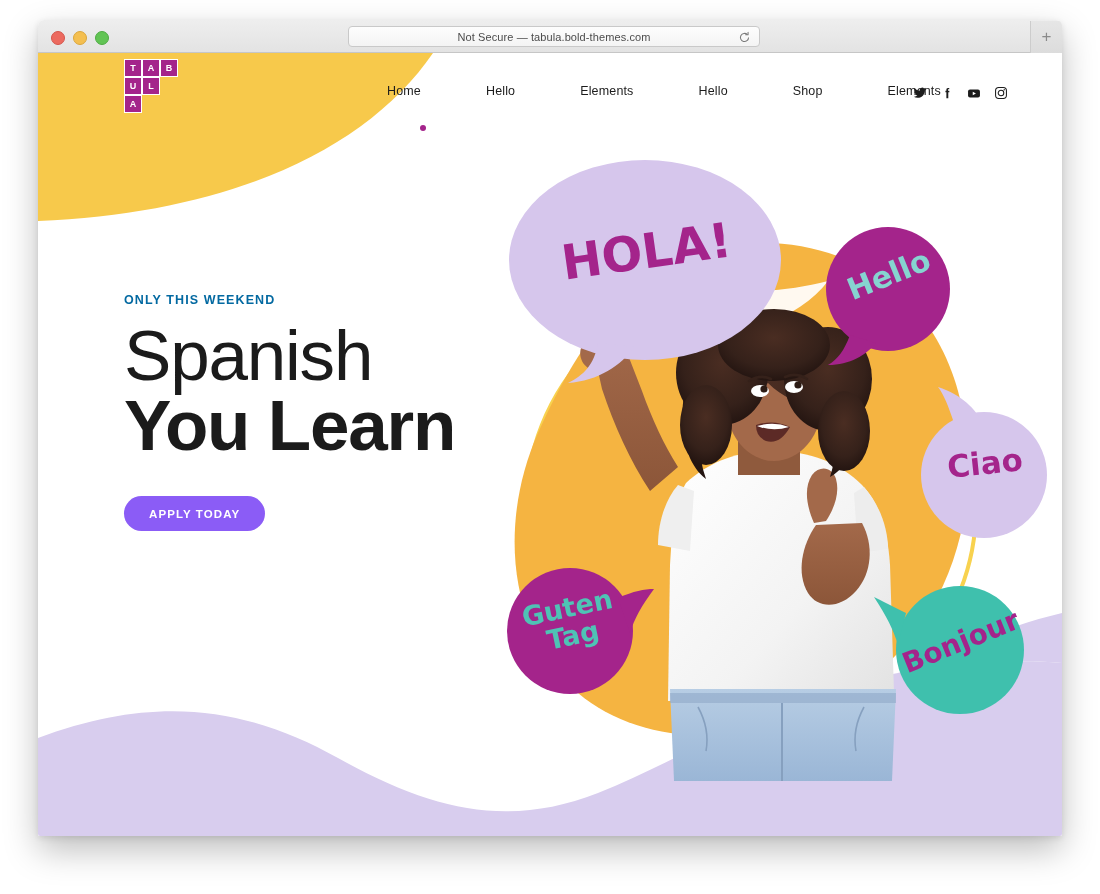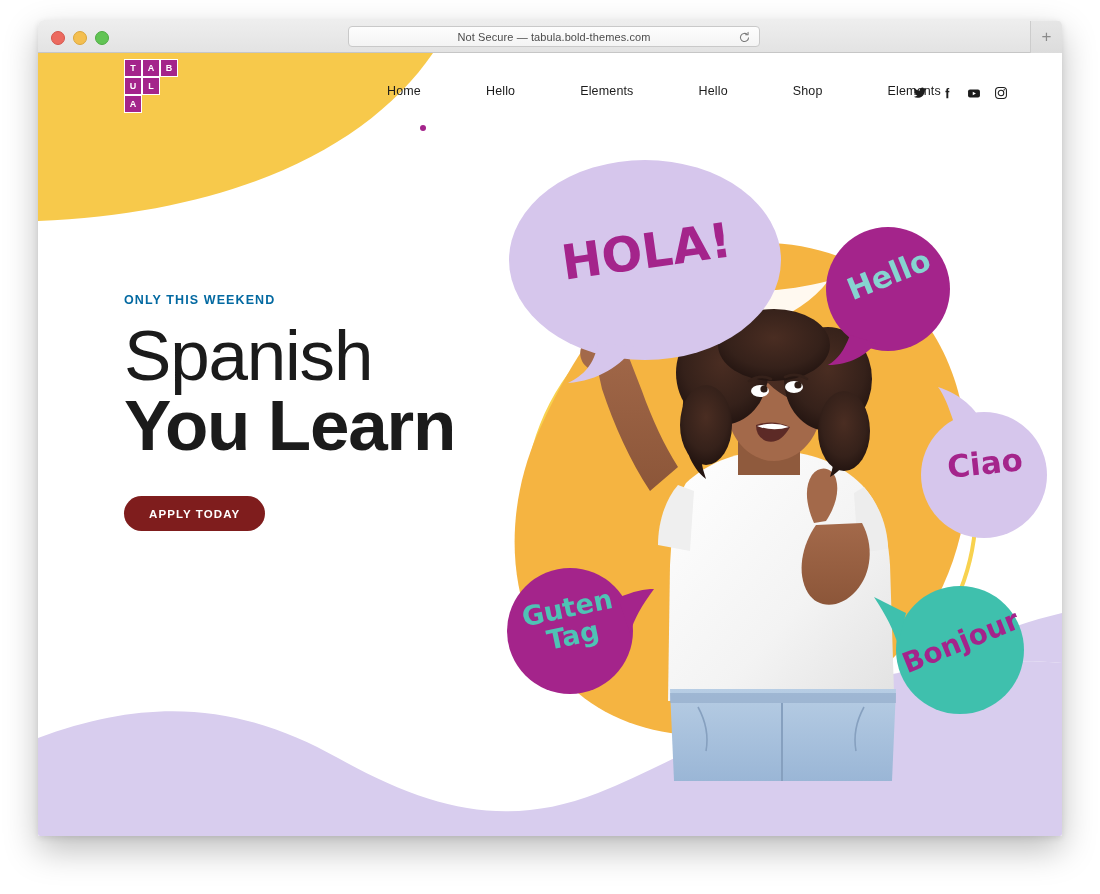--- a/index.html
+++ b/index.html
@@ -157,21 +157,21 @@
   #hero-line2 {
     display: block;
     font-size: 71px; font-weight: 300;
     color: #1b1b1b; letter-spacing: -1.2px;
     margin-top: 2px;
   }
   #apply-button {
     margin-top: 36px;
     display: inline-flex; align-items: center; justify-content: center;
     height: 35px; padding: 0 25px;
-    background: #7f1d1d;
+    background: #8b5cf6;
     color: #ffffff;
     border: none; border-radius: 18px;
     font-family: "Liberation Sans", sans-serif;
     font-size: 11.5px; font-weight: bold;
     letter-spacing: 1.1px;
     cursor: pointer;
   }
 
   
   #bubbles { position: absolute; left: 0; top: 0; width: 1024px; height: 783px; z-index: 25; pointer-events: none; }

